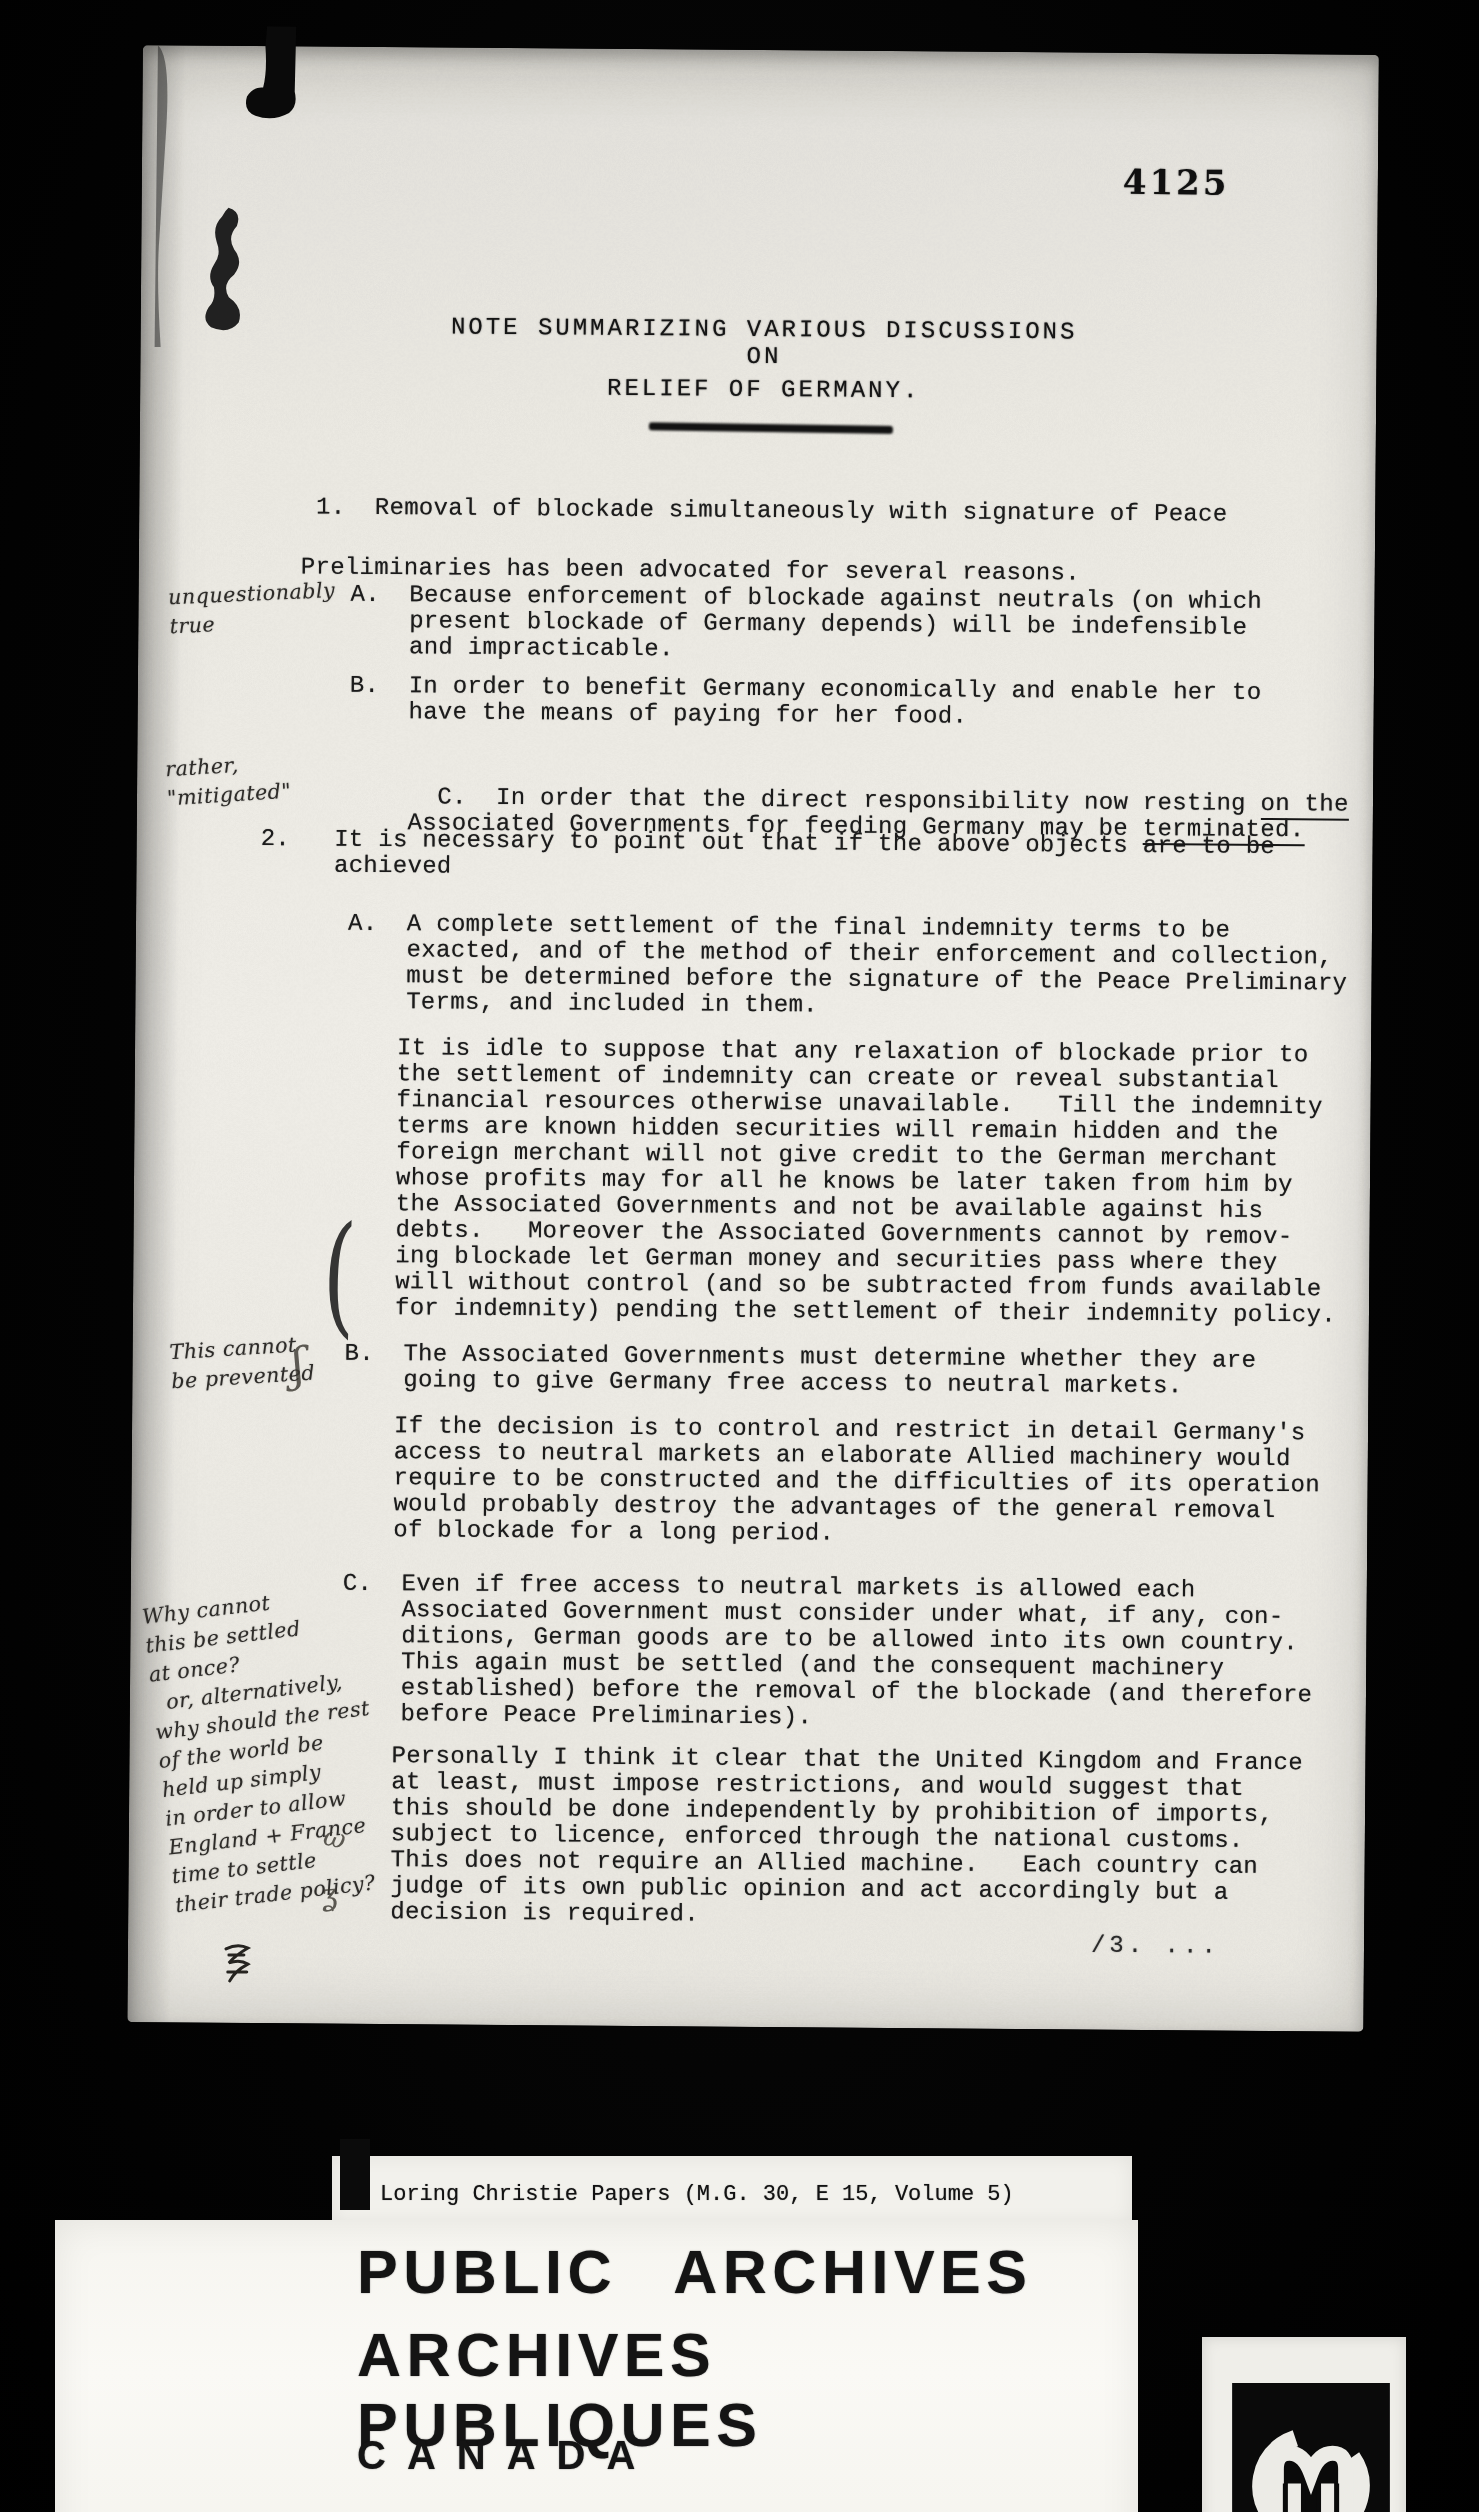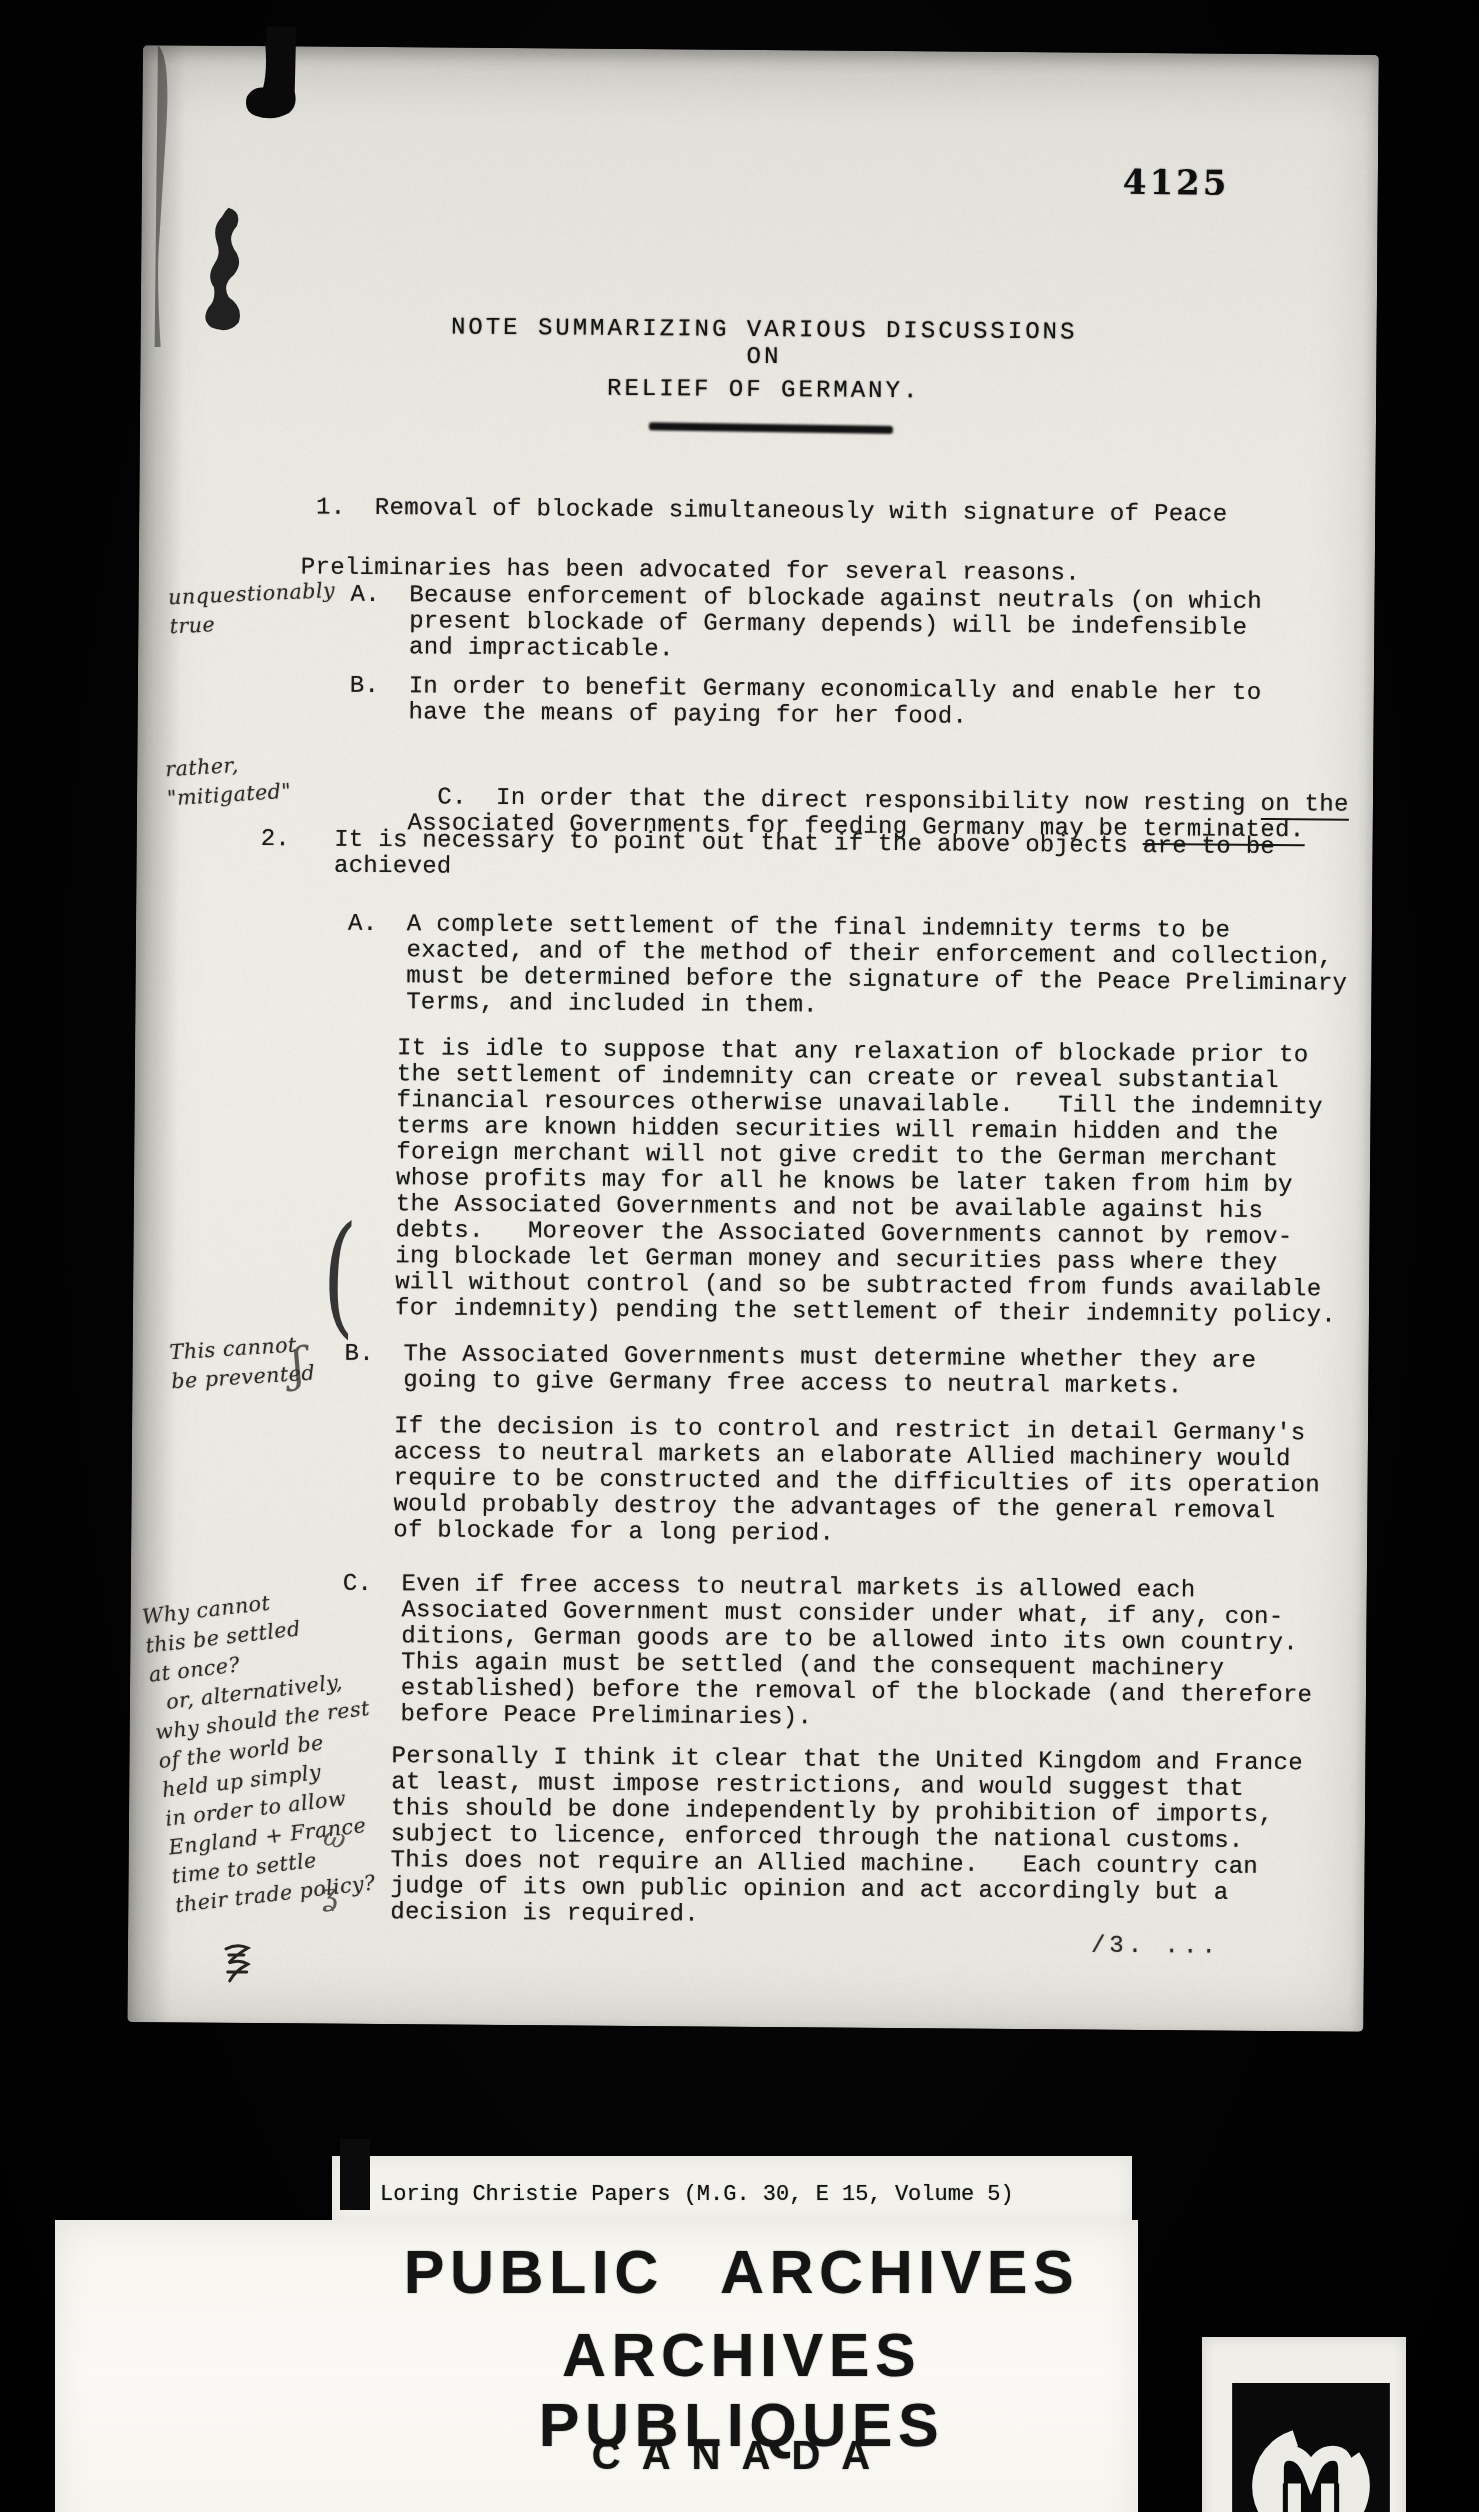--- a/index.html
+++ b/index.html
@@ -34,21 +34,21 @@
     color:#2a2a2a;letter-spacing:4px;text-shadow:0 0 1.5px rgba(30,30,30,.5);}
   
   .label-strip{position:absolute;left:332px;top:2156px;width:800px;height:68px;background:#f2f1ec;
     box-shadow:inset 0 0 20px rgba(0,0,0,.07);}
   .reg-mark{position:absolute;left:340px;top:2139px;width:30px;height:71px;background:#0b0b0b;filter:blur(0.5px);}
   .label-text{position:absolute;left:380px;top:2172px;font:22px/25px "Liberation Mono","DejaVu Sans Mono",monospace;
     color:#121212;text-shadow:0 0 1px rgba(20,20,20,.6);margin-top:10px;}
   .stamp-card{position:absolute;left:55px;top:2220px;width:1083px;height:385px;background:
     linear-gradient(180deg,#f6f5f0 0%,#faf9f5 40%,#f3f2ec 100%);
     box-shadow:inset 0 0 40px rgba(0,0,0,.08);}
-  .stamp-text{position:absolute;left:357px;width:769px;text-align:center;
+  .stamp-text{position:absolute;left:357px;width:769px;text-align:left;
     font-family:"Liberation Sans","DejaVu Sans",sans-serif;font-weight:700;color:#141414;
     text-shadow:0 0 1.5px rgba(10,10,10,.5);}
   .st1{top:2237px;font-size:61px;letter-spacing:5.5px;word-spacing:36px;}
   .st2{top:2320px;font-size:61px;letter-spacing:5.5px;word-spacing:20px;}
   .st3{top:2433px;font-size:40px;letter-spacing:21px;}
   .logo-patch{position:absolute;left:1202px;top:2337px;width:204px;height:271px;background:#efeee9;
     box-shadow:inset 0 0 15px rgba(0,0,0,.12);}
   .logo-square{position:absolute;left:1232px;top:2383px;width:158px;height:210px;}
   .blobs{position:absolute;left:135px;top:30px;width:452px;height:352px;pointer-events:none;}
 </style>

